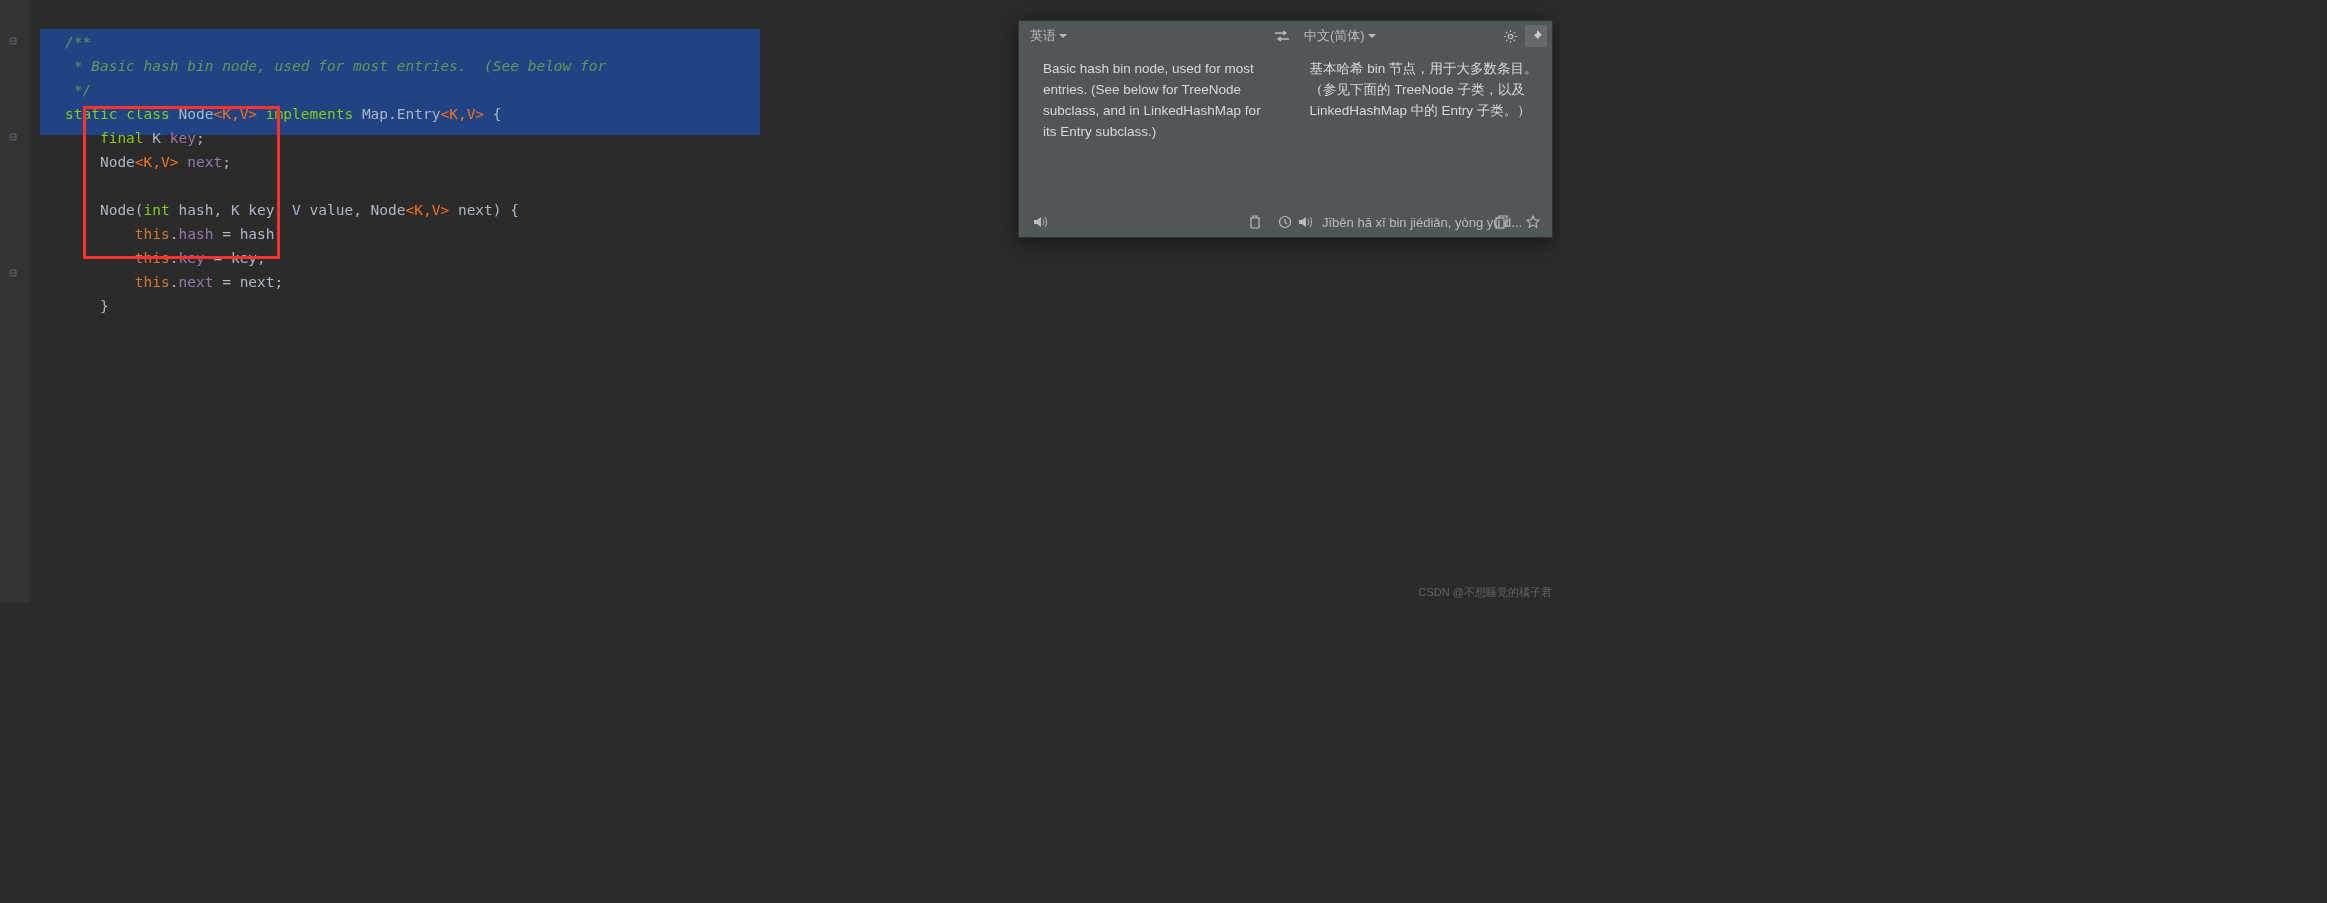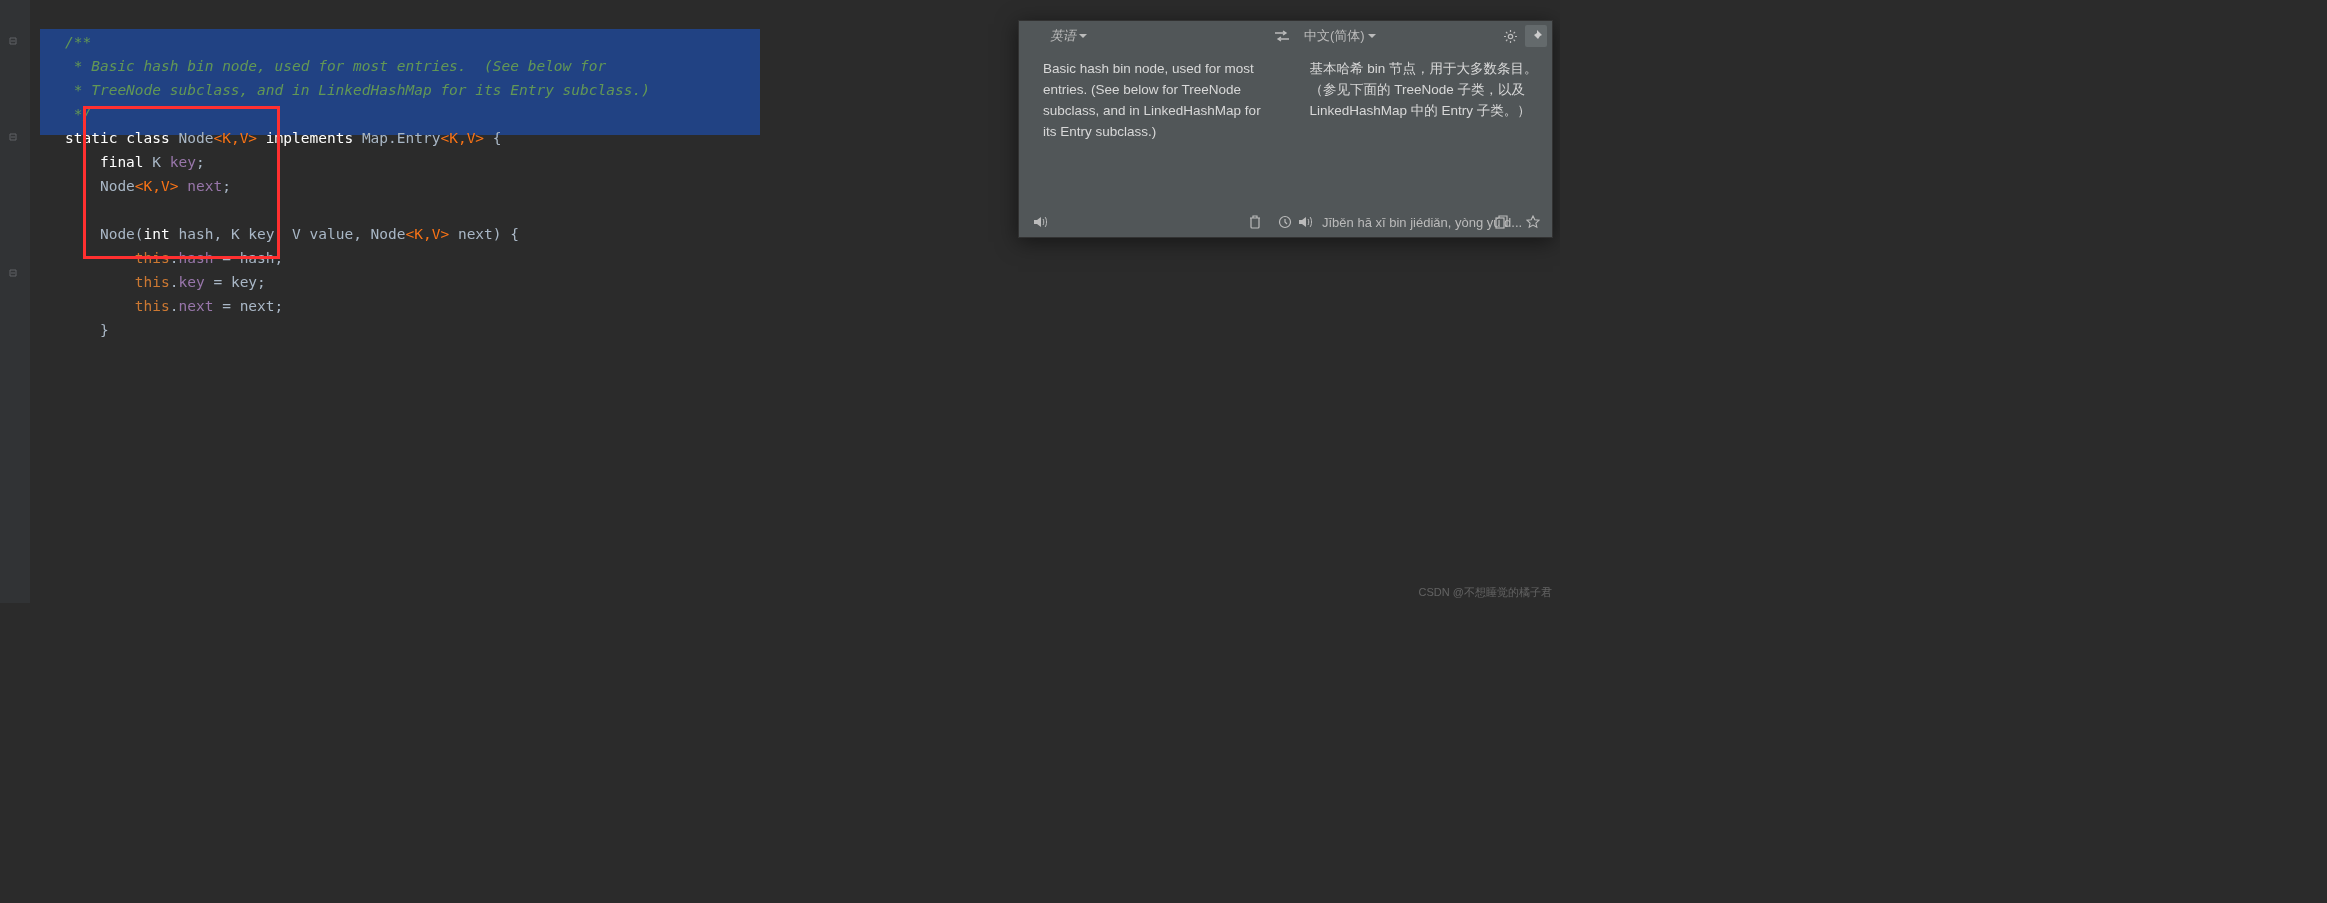--- a/index.html
+++ b/index.html
@@ -61,21 +61,21 @@
     .line {
       position: relative;
       height: 24px;
       line-height: 24px;
       font-size: 14.5px;
       white-space: pre;
       color: #a9b7c6;
       padding-left: 35px;
     }
     .comment { color: #629755; font-style: italic; }
-    .keyword { color: #ffffff; }
+    .keyword { color: #84cc16; }
     .type { color: #a9b7c6; }
     .field { color: #9876aa; }
     .thisref { color: #cc7832; margin-top: 20px; }
     .identifier { color: #a9b7c6; }
     .generic { color: #f97316; }
     .punct { color: #a9b7c6; }
     
     .translate-panel {
       position: absolute;
       right: 7px;
@@ -99,21 +99,21 @@
     }
     .lang-label {
       color: #bbbbbb;
       font-size: 13px;
       display: flex;
       align-items: center;
       gap: 3px;
       padding: 3px 5px;
       cursor: pointer;
     }
-    .lang-left { position: absolute; left: 26px; font-style: italic; }
+    .lang-left { position: absolute; left: 6px; }
     .swap-icon { position: absolute; left: 252px; color: #bbbbbb; cursor: pointer; }
     .lang-right { position: absolute; left: 280px; }
     .header-right { position: absolute; right: 5px; display: flex; gap: 4px; align-items: center; }
     .icon-btn {
       color: #bbbbbb;
       cursor: pointer;
       width: 22px;
       height: 22px;
       display: flex;
       align-items: center;
@@ -185,21 +185,20 @@
         </svg>
     </div>
   </div>
 
   <div class="code-area">
     <div class="selection-bg"></div>
     <div class="red-box"></div>
 
     <div class="line"><span class="comment">/**</span></div>
     <div class="line"><span class="comment"> * Basic hash bin node, used for most entries.  (See below for</span></div>
-    <div class="line"><span class="comment"> * TreeNode subclass, and in LinkedHashMap for its Entry subclass.)</span></div>
     <div class="line"><span class="comment"> */</span></div>
     <div class="line"><span class="keyword">static</span> <span class="keyword">class</span> <span class="type">Node</span><span class="generic">&lt;K,V&gt;</span> <span class="keyword">implements</span> <span class="type">Map.Entry</span><span class="generic">&lt;K,V&gt;</span><span class="punct"> {</span></div>
     <div class="line">    <span class="keyword">final</span> <span class="type">K</span> <span class="field">key</span><span class="punct">;</span></div>
     <div class="line">    <span class="type">Node</span><span class="generic">&lt;K,V&gt;</span> <span class="field">next</span><span class="punct">;</span></div>
     <div class="line"></div>
     <div class="line">    <span class="type">Node</span><span class="punct">(</span><span class="keyword">int</span> hash, <span class="type">K</span> key, <span class="type">V</span> value, <span class="type">Node</span><span class="generic">&lt;K,V&gt;</span> next<span class="punct">) {</span></div>
     <div class="line">        <span class="thisref">this</span><span class="punct">.</span><span class="field">hash</span><span class="punct"> = </span><span class="identifier">hash</span><span class="punct">;</span></div>
     <div class="line">        <span class="thisref">this</span><span class="punct">.</span><span class="field">key</span><span class="punct"> = </span><span class="identifier">key</span><span class="punct">;</span></div>
     <div class="line">        <span class="thisref">this</span><span class="punct">.</span><span class="field">next</span><span class="punct"> = </span><span class="identifier">next</span><span class="punct">;</span></div>
     <div class="line">    <span class="punct">}</span></div>

